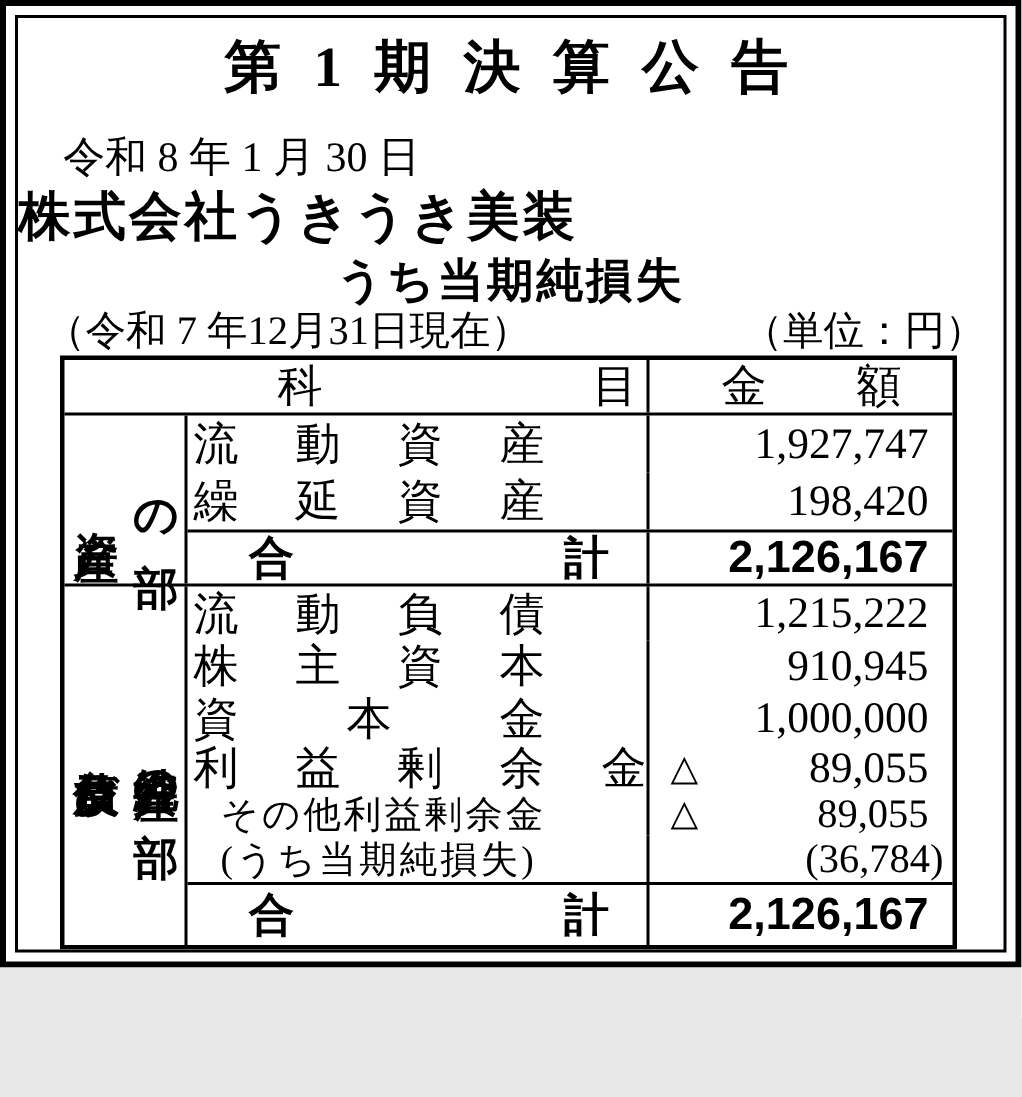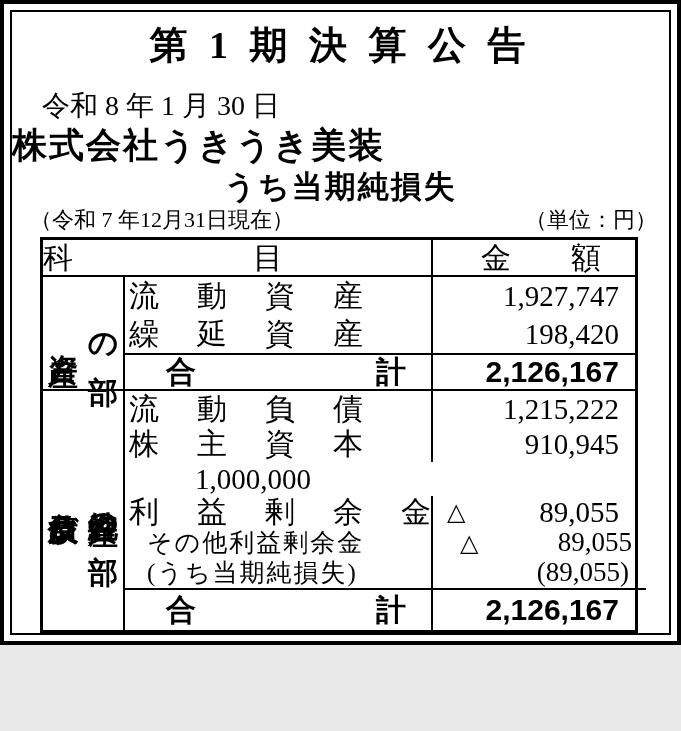--- a/index.html
+++ b/index.html
@@ -36,33 +36,33 @@
     margin-top:3px; margin-right:14px; text-align:right;
     font-size:30px; letter-spacing:5px; line-height:36px; white-space:pre;
   }
   .stmt-title {
     margin-top:3px; text-align:center;
     font-family:"Liberation Sans","DejaVu Sans",sans-serif;
     font-size:31px; font-weight:bold; letter-spacing:2px; line-height:36px;
   }
   .asof-line {
     display:flex; justify-content:space-between;
-    padding:0 12px 0 18px; font-size:22px; line-height:28px;
+    padding:0 12px 0 18px; font-size:27px; line-height:28px;
     margin-top:1px; white-space:pre;
   }
   
   .bs-table {
     box-sizing:border-box; width:598px; margin-left:28px; margin-top:3px;
     border:3px solid #000;
   }
   .bs-head { display:flex; border-bottom:2px solid #000; }
   .bs-head .subject {
     box-sizing:border-box; width:390px; border-right:2px solid #000;
     font-size:30px; line-height:35px; height:35px;
-    white-space:pre;
+    padding-left:142px; white-space:pre;
   }
   .bs-head .amount {
     box-sizing:border-box; width:200px; text-align:center;
     font-size:30px; line-height:35px; height:35px;
     padding-left:16px; white-space:pre;
   }
   .bs-section { display:flex; }
   .bs-section + .bs-section { border-top:2px solid #000; }
   .v-head {
     box-sizing:border-box; width:82px; border-right:2px solid #000;
@@ -85,21 +85,21 @@
     box-sizing:border-box; width:200px; text-align:right;
     padding-right:14px; font-size:29px;
     display:flex; align-items:center; justify-content:flex-end;
     position:relative; white-space:pre;
   }
   .row .tri {
     position:absolute; left:14px; font-size:24px;
   }
   .row.h38 { height:38px; } .row.h36 { height:36px; }
   .row.h35 { height:35px; } .row.h34 { height:34px; }
-  .row.h32 { height:32px; } .row.h29 { height:29px;gap:13px; }
+  .row.h32 { height:32px; } .row.h29 { height:29px; }
   .row.h31 { height:31px; } .row.h40 { height:40px; }
   .row.small .label { font-size:25px; letter-spacing:2px; padding-left:22px; }
   .row.small .amt { font-size:27px; }
   .row.paren .amt { padding-right:4px; }
   .row.total { border-top:2px solid #000; }
   .row.total .label {
     font-family:Liberation Sans, sans-serif;
     font-weight:bold; letter-spacing:0; justify-content:center; padding-left:16px;
   }
   .row.total .amt {
@@ -158,39 +158,40 @@
         <div class="rows">
           <div class="row h36">
             <div class="label">流　動　負　債</div>
             <div class="amt">1,215,222</div>
           </div>
           <div class="row h35">
             <div class="label">株　主　資　本</div>
             <div class="amt">910,945</div>
           </div>
           <div class="row h34">
+            <div class="label">資　　本　　金</div>
             <div class="amt">1,000,000</div>
           </div>
           <div class="row h32">
             <div class="label">利　益　剰　余　金</div>
             <div class="amt">
               <span class="tri">△</span>
               <span>89,055</span>
             </div>
           </div>
           <div class="row small h29">
             <div class="label">その他利益剰余金</div>
             <div class="amt">
               <span class="tri">△</span>
               <span>89,055</span>
             </div>
           </div>
           <div class="row small paren h31">
             <div class="label">(うち当期純損失)</div>
-            <div class="amt">(89,055)</div>
+            <div class="amt">(36,784)</div>
           </div>
           <div class="row total h40">
             <div class="label">合　　　　　　計</div>
             <div class="amt">2,126,167</div>
           </div>
         </div>
       </div>
 
     </div>
   </div>

